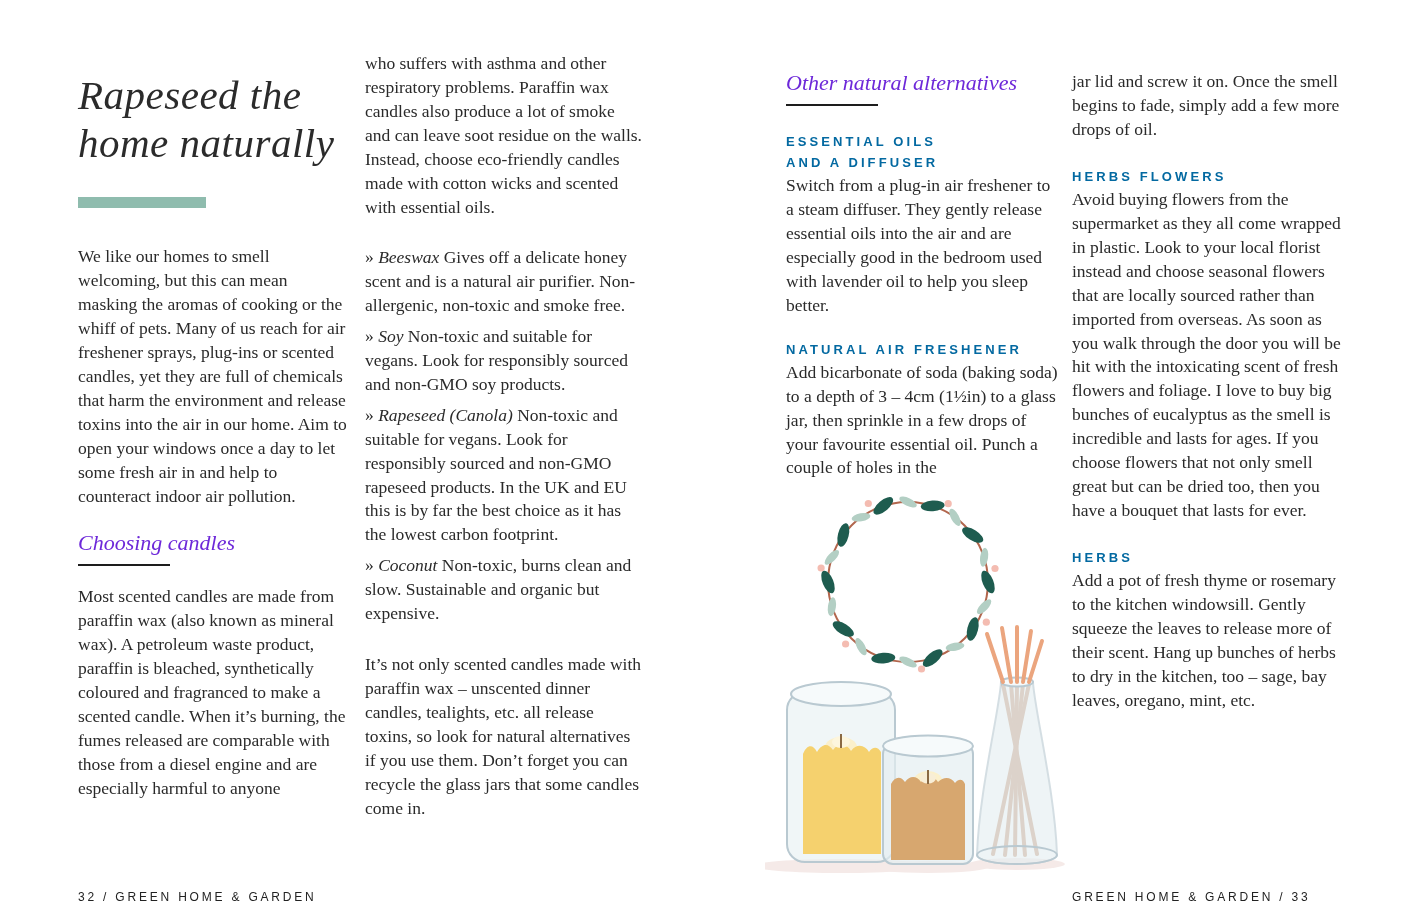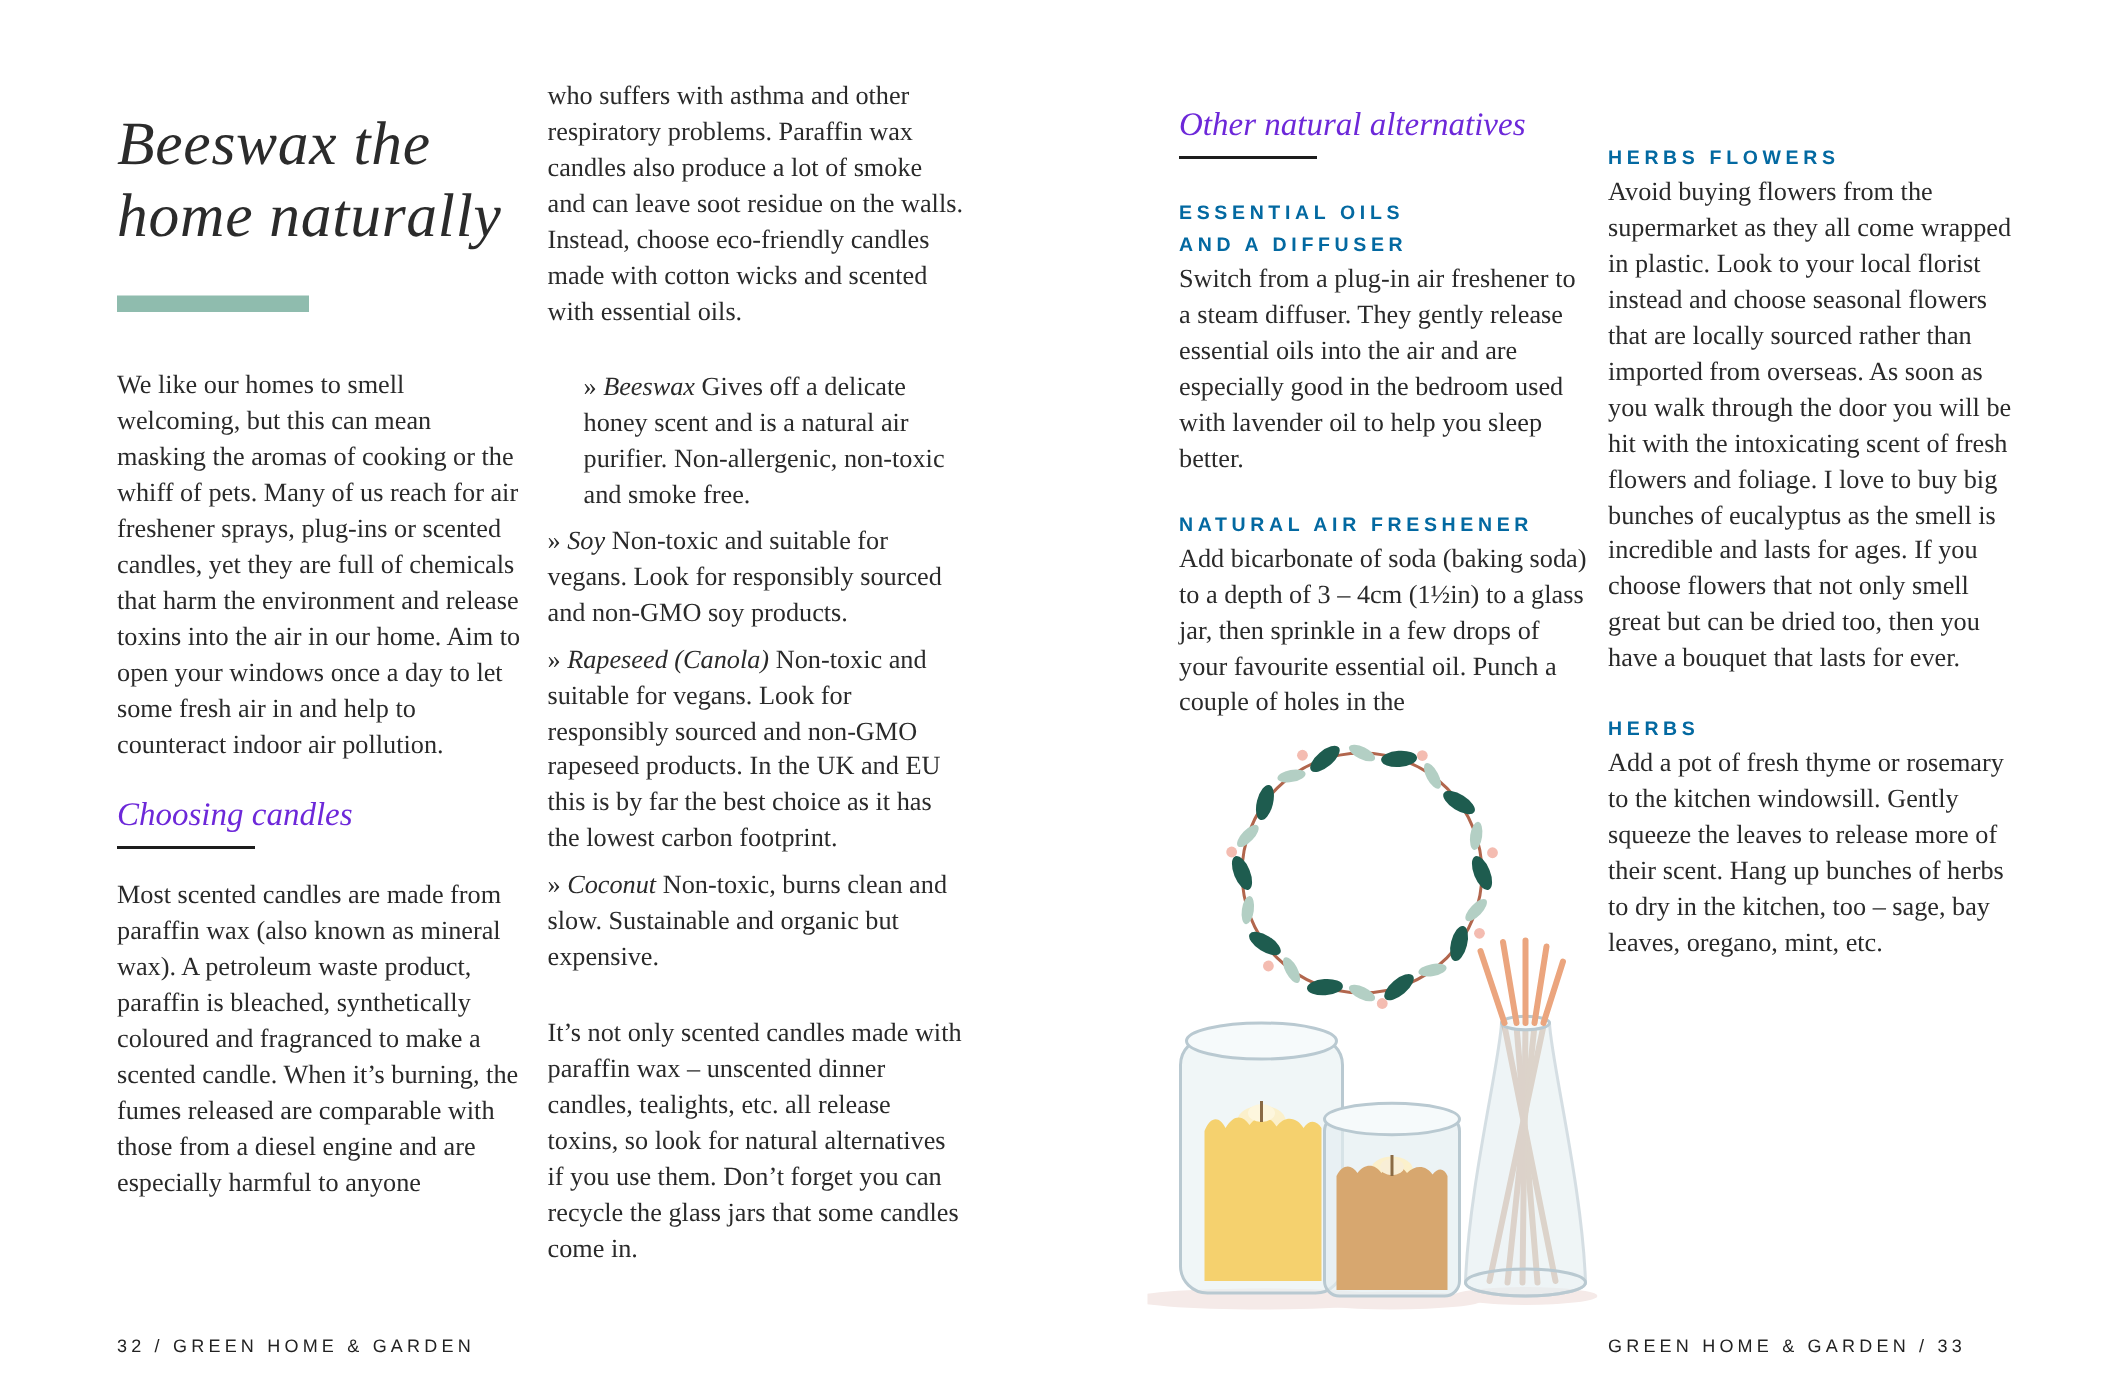--- a/index.html
+++ b/index.html
@@ -20,36 +20,36 @@
   }
   .head-rule{width:92px;height:2px;background:#1d1d1d;margin-top:8px;}
   .after-head{margin-top:19px !important;}
   .caps-head{
     font-family:"Liberation Sans", sans-serif;font-size:13px;letter-spacing:3.1px;
     color:#0369a1;line-height:1.6;white-space:pre-line;margin:0;
   }
   .sec{margin-top:22px;}
   .sec:first-child{margin-top:0;}
   .bullet{margin-top:7px !important;}
-  .bullet.first{margin-top:26px !important;margin-left:24px;}
+  .bullet.first{margin-top:26px !important;}
   .bullet .term{font-style:italic;}
   .closing{margin-top:27px !important;}
   .footer{
     position:absolute;top:890px;font-family:"Liberation Sans", sans-serif;
     font-size:12px;letter-spacing:2.8px;color:#222;
   }
   .footer.left{left:78px;}
   .footer.right{left:1072px;width:273px;text-align:left;}
   #illustration{position:absolute;left:765px;top:492px;width:300px;height:385px;}
 </style>
 </head>
 <body>
 
 <div class="col" style="left:78px;top:72px;width:272px;">
-  <h1 class="page-title">Beeswax the home naturally</h1>
+  <h1 class="page-title">Rapeseed the home naturally</h1>
   <div class="title-rule"></div>
   <p class="intro">We like our homes to smell welcoming, but this can mean masking the aromas of cooking or the whiff of pets. Many of us reach for air freshener sprays, plug-ins or scented candles, yet they are full of chemicals that harm the environment and release toxins into the air in our home. Aim to open your windows once a day to let some fresh air in and help to counteract indoor air pollution.</p>
   <div style="margin-top:21px;">
     <h2 class="italic-head">Choosing candles</h2>
     <div class="head-rule"></div>
     <p class="after-head">Most scented candles are made from paraffin wax (also known as mineral wax). A petroleum waste product, paraffin is bleached, synthetically coloured and fragranced to make a scented candle. When it’s burning, the fumes released are comparable with those from a diesel engine and are especially harmful to anyone</p>
   </div>
 </div>
 
 <div class="col" style="left:365px;top:52px;width:278px;">
@@ -69,20 +69,21 @@
 AND A DIFFUSER</h3>
     <p>Switch from a plug-in air freshener to a steam diffuser. They gently release essential oils into the air and are especially good in the bedroom used with lavender oil to help you sleep better.</p>
   </div>
   <div class="sec">
     <h3 class="caps-head">NATURAL AIR FRESHENER</h3>
     <p>Add bicarbonate of soda (baking soda) to a depth of 3 – 4cm (1½in) to a glass jar, then sprinkle in a few drops of your favourite essential oil. Punch a couple of holes in the</p>
   </div>
 </div>
 
 <div class="col" style="left:1072px;top:70px;width:274px;">
+  <p>jar lid and screw it on. Once the smell begins to fade, simply add a few more drops of oil.</p>
   <div class="sec" style="margin-top:25px;">
     <h3 class="caps-head">HERBS FLOWERS</h3>
     <p>Avoid buying flowers from the supermarket as they all come wrapped in plastic. Look to your local florist instead and choose seasonal flowers that are locally sourced rather than imported from overseas. As soon as you walk through the door you will be hit with the intoxicating scent of fresh flowers and foliage. I love to buy big bunches of eucalyptus as the smell is incredible and lasts for ages. If you choose flowers that not only smell great but can be dried too, then you have a bouquet that lasts for ever.</p>
   </div>
   <div class="sec" style="margin-top:25px;">
     <h3 class="caps-head">HERBS</h3>
     <p>Add a pot of fresh thyme or rosemary to the kitchen windowsill. Gently squeeze the leaves to release more of their scent. Hang up bunches of herbs to dry in the kitchen, too – sage, bay leaves, oregano, mint, etc.</p>
   </div>
 </div>
 

